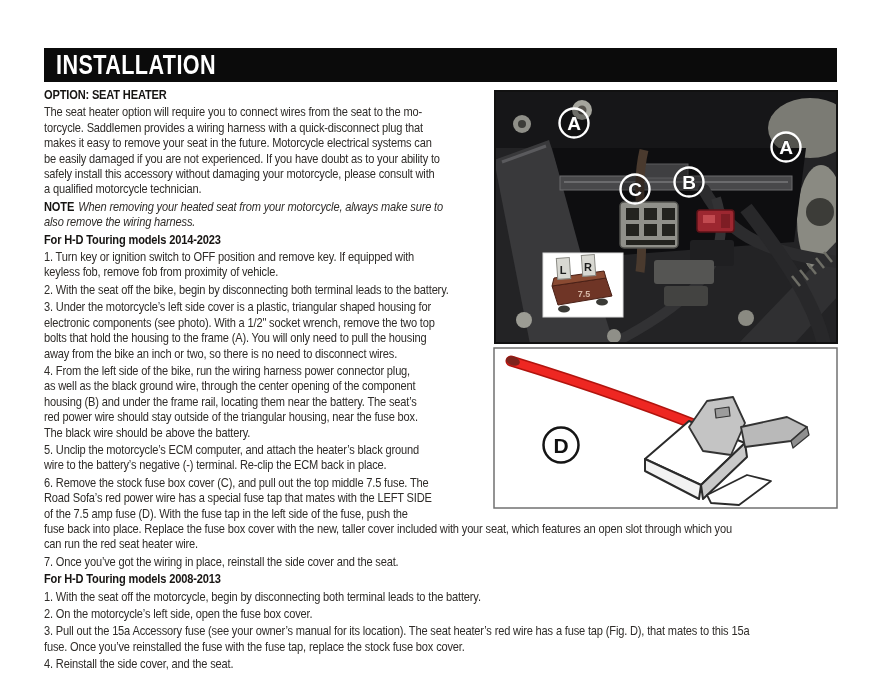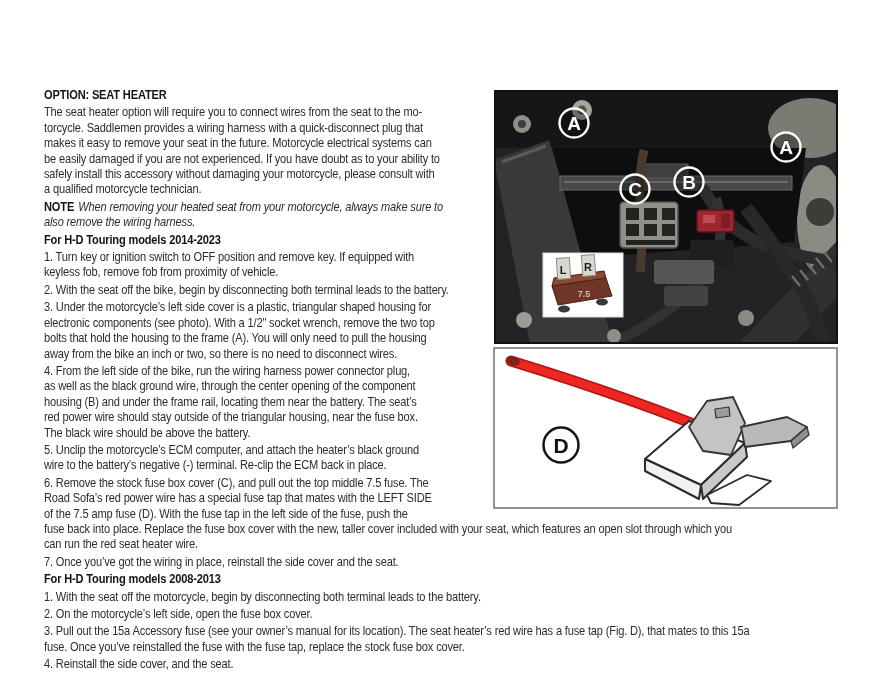--- a/index.html
+++ b/index.html
@@ -34,20 +34,23 @@
   .photo-figure{position:absolute;left:494px;top:90px;width:344px;height:254px;}
   .diagram-figure{position:absolute;left:493px;top:347px;width:345px;height:162px;}
   svg{display:block;}
   .callout-text{font-family:"Liberation Sans",sans-serif;font-weight:bold;}
 </style>
 </head>
 <body>
 
 <div class="page">
 
+  <div class="header-bar">
+    <span class="header-title">INSTALLATION</span>
+  </div>
 
   <div class="text-flow">
     <div class="opt-heading">OPTION: SEAT HEATER</div>
     <p>The seat heater option will require you to connect wires from the seat to the mo-
 torcycle. Saddlemen provides a wiring harness with a quick-disconnect plug that
 makes it easy to remove your seat in the future. Motorcycle electrical systems can
 be easily damaged if you are not experienced. If you have doubt as to your ability to
 safely install this accessory without damaging your motorcycle, please consult with
 a qualified motorcycle technician.</p>
     <p class="note-para"><span class="note-label">NOTE</span><span class="note-text">When removing your heated seat from your motorcycle, always make sure to

